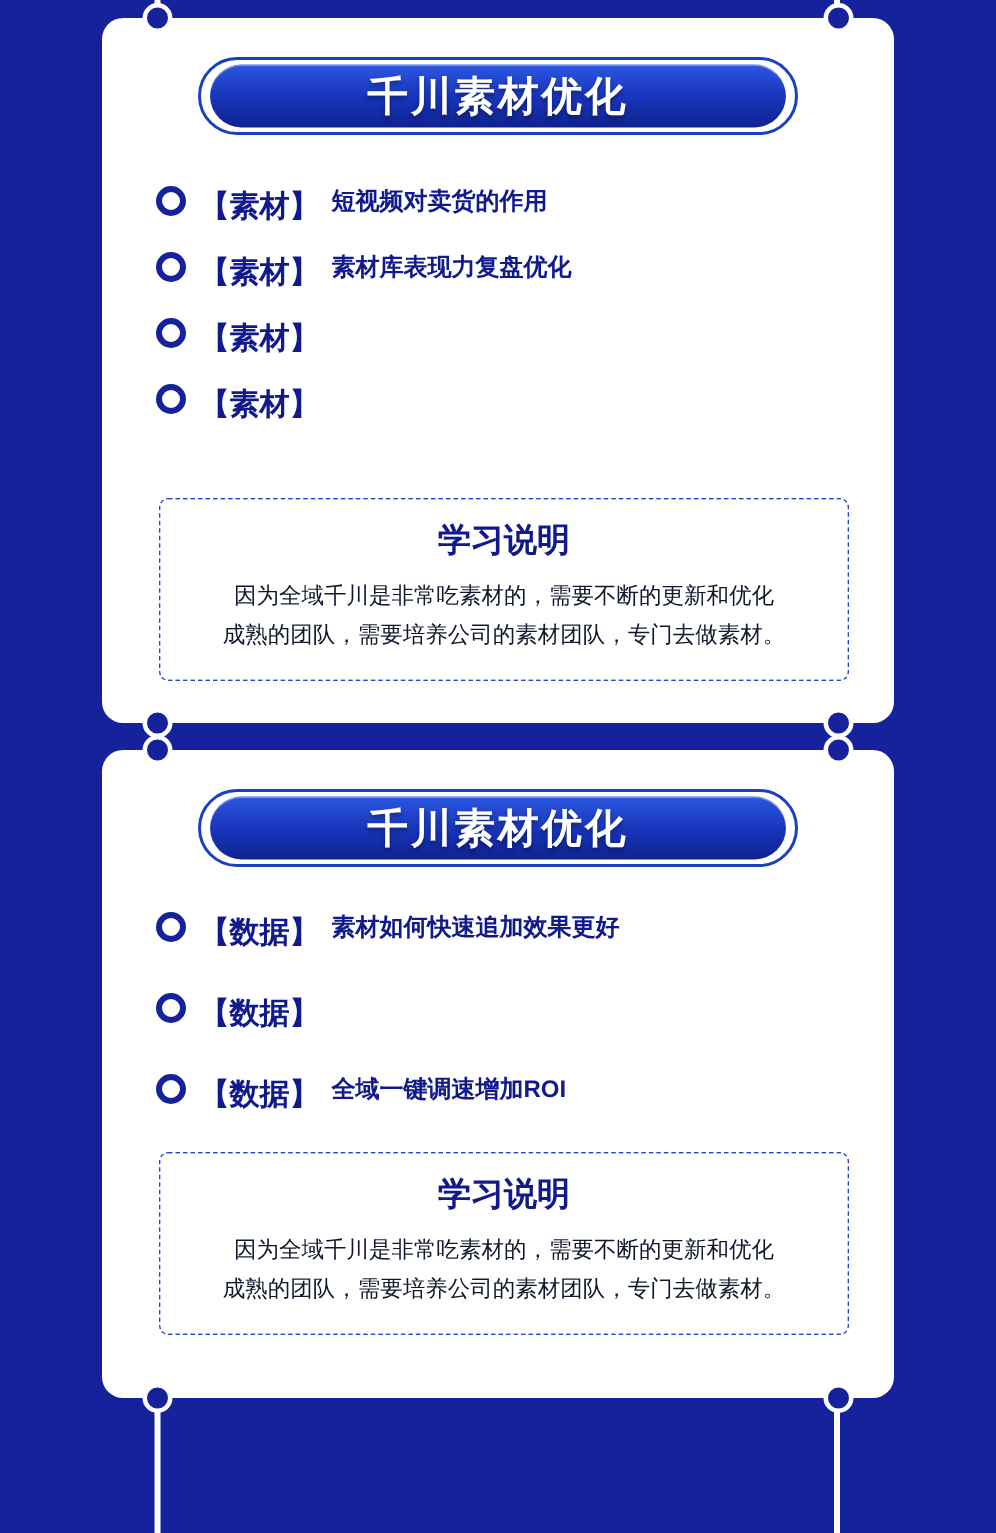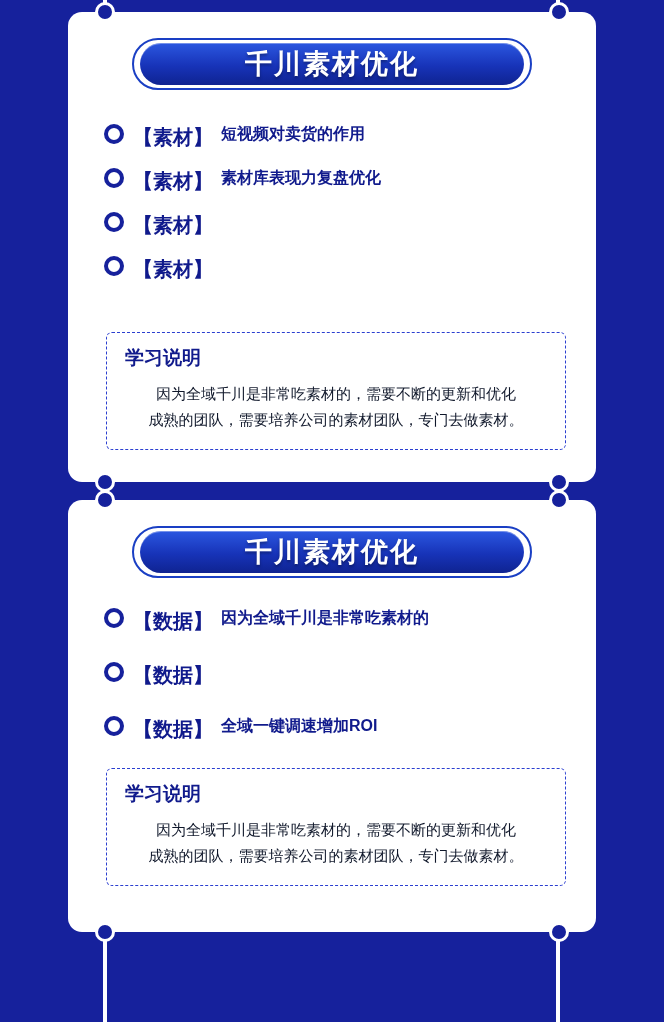--- a/index.html
+++ b/index.html
@@ -130,23 +130,23 @@
     position: absolute;
     left: 38px;
     right: 30px;
     border: 1px dashed #2b3fd0;
     border-radius: 6px;
     padding: 12px 18px 16px 18px;
   }
   .note-1 { top: 320px; }
   .note-2 { top: 268px; }
   .note-title {
-    text-align: left;
+    text-align: center;
     color: #101a8c;
-    font-size: 19px;
+    font-size: 22px;
     font-weight: bold;
     margin-bottom: 10px;
   }
   .note-body {
     color: #0f172a;
     font-size: 15px;
     line-height: 26px;
     text-align: center;
   }
 </style>
@@ -209,21 +209,21 @@
       <div class="title-outline"></div>
       <div class="title-pill">
         <span class="title-text">千川素材优化</span>
       </div>
     </div>
 
     <div class="list list-2">
       <div class="list-item">
         <span class="bullet"></span>
         <span class="li-tag">【数据】</span>
-        <span class="li-text">因为全域千川是非常吃素材的</span>
+        <span class="li-text">素材如何快速追加效果更好</span>
       </div>
       <div class="list-item">
         <span class="bullet"></span>
         <span class="li-tag">【数据】</span>
       </div>
       <div class="list-item">
         <span class="bullet"></span>
         <span class="li-tag">【数据】</span>
         <span class="li-text">全域一键调速增加ROI</span>
       </div>

